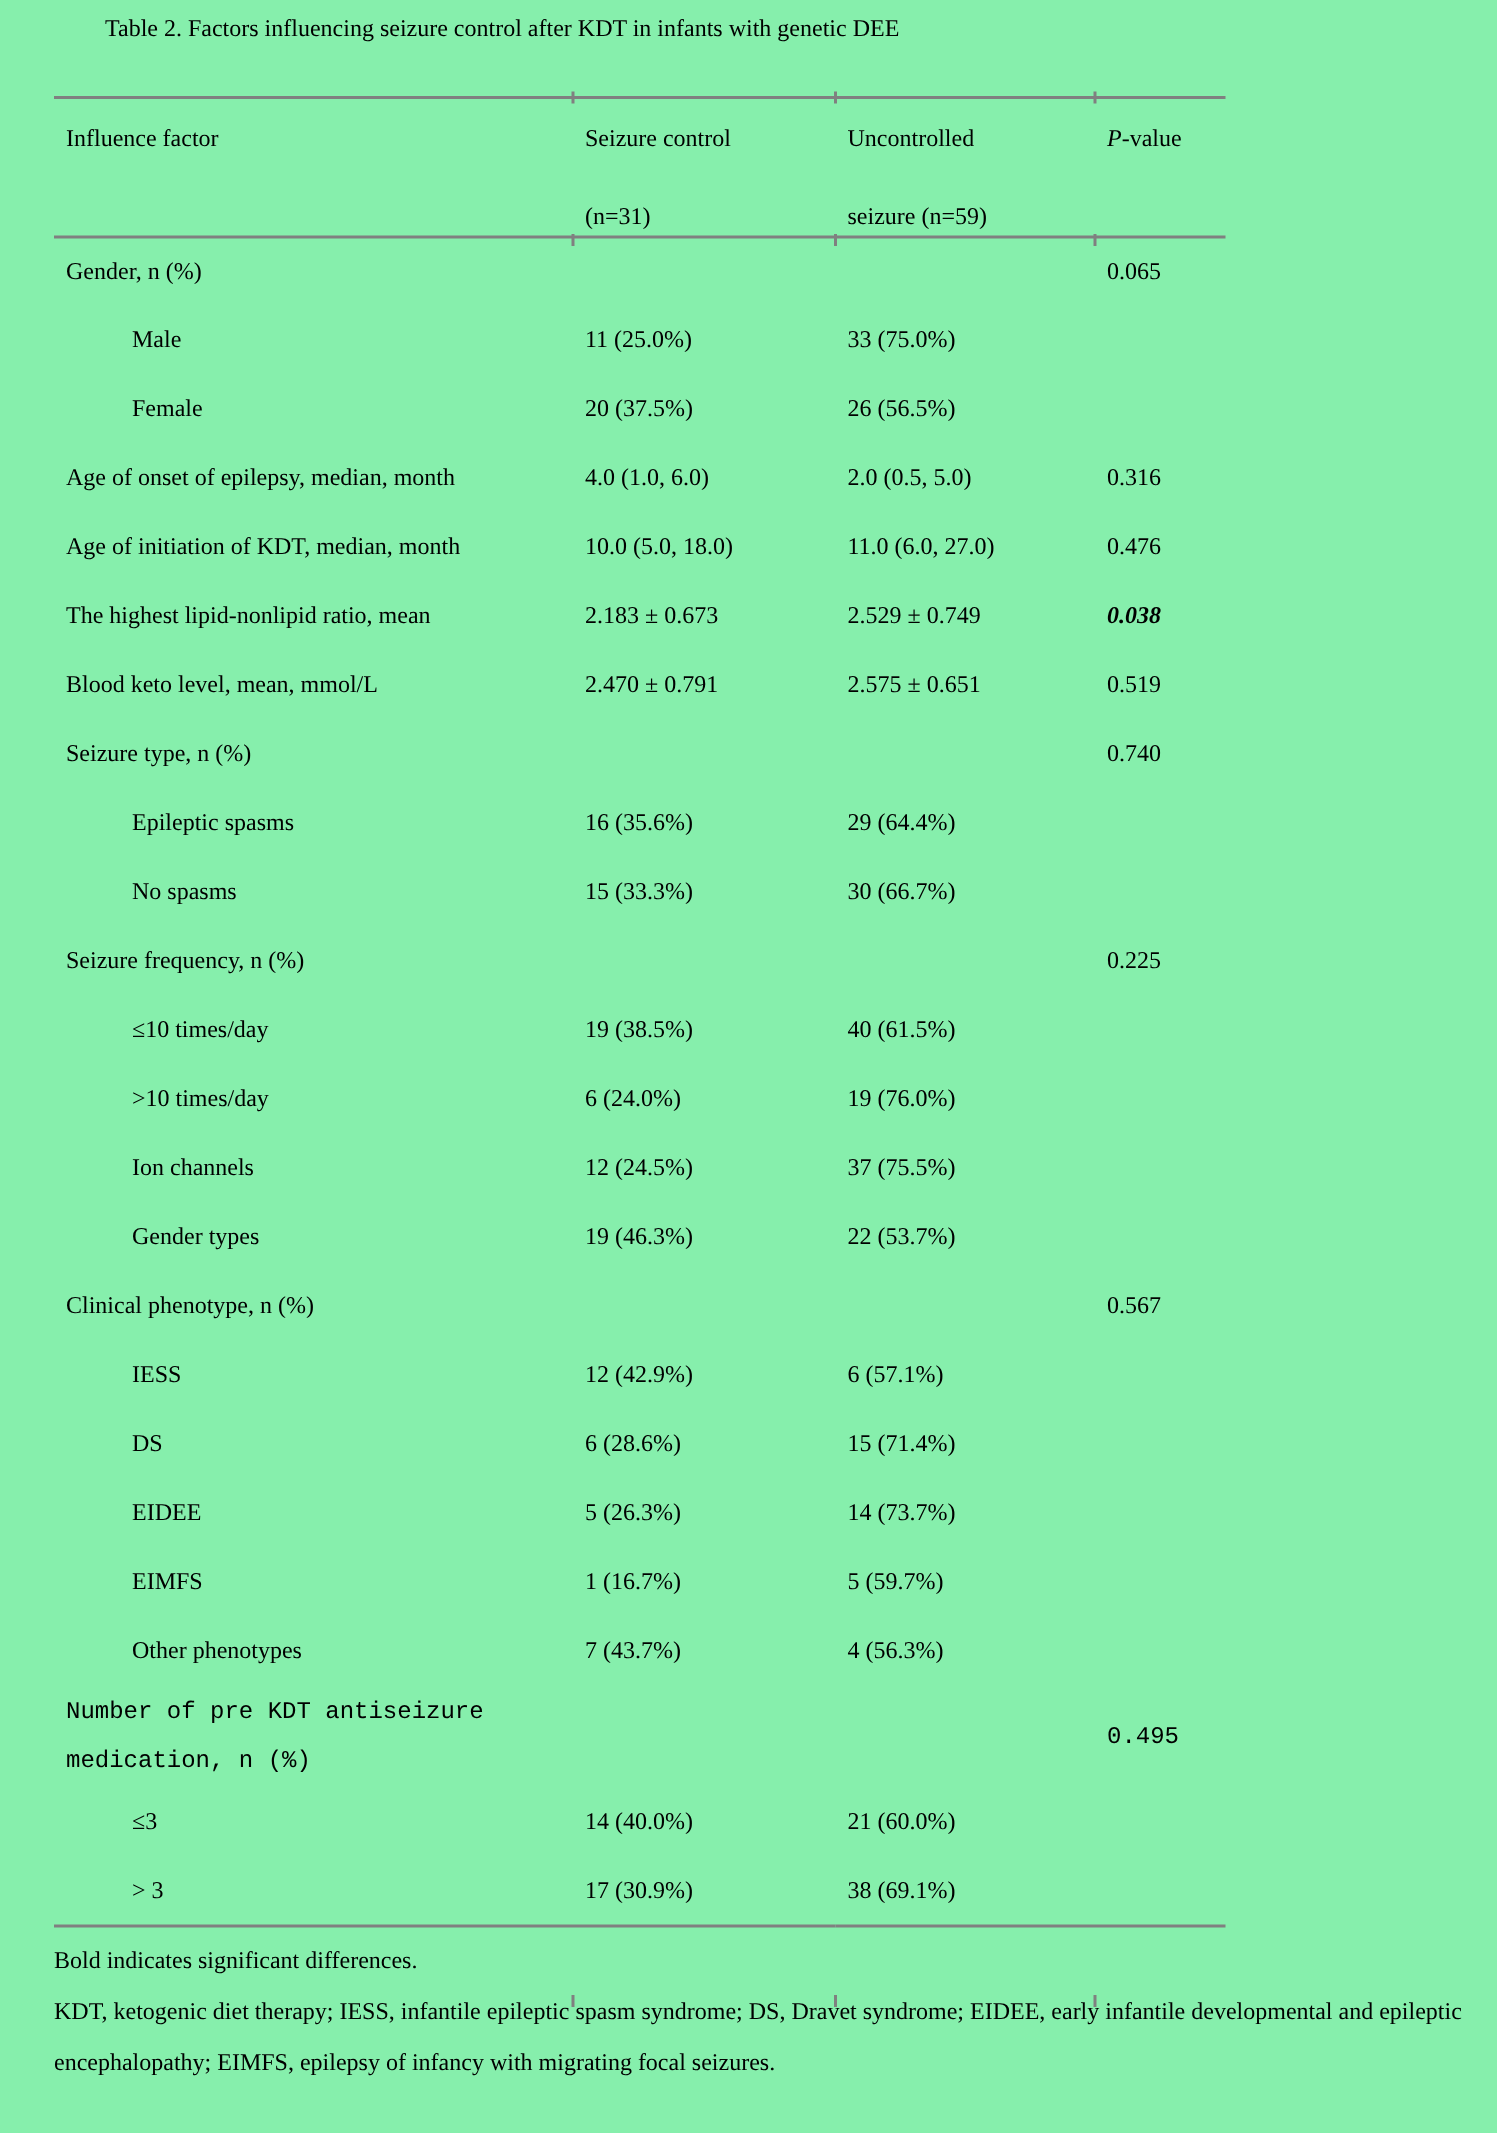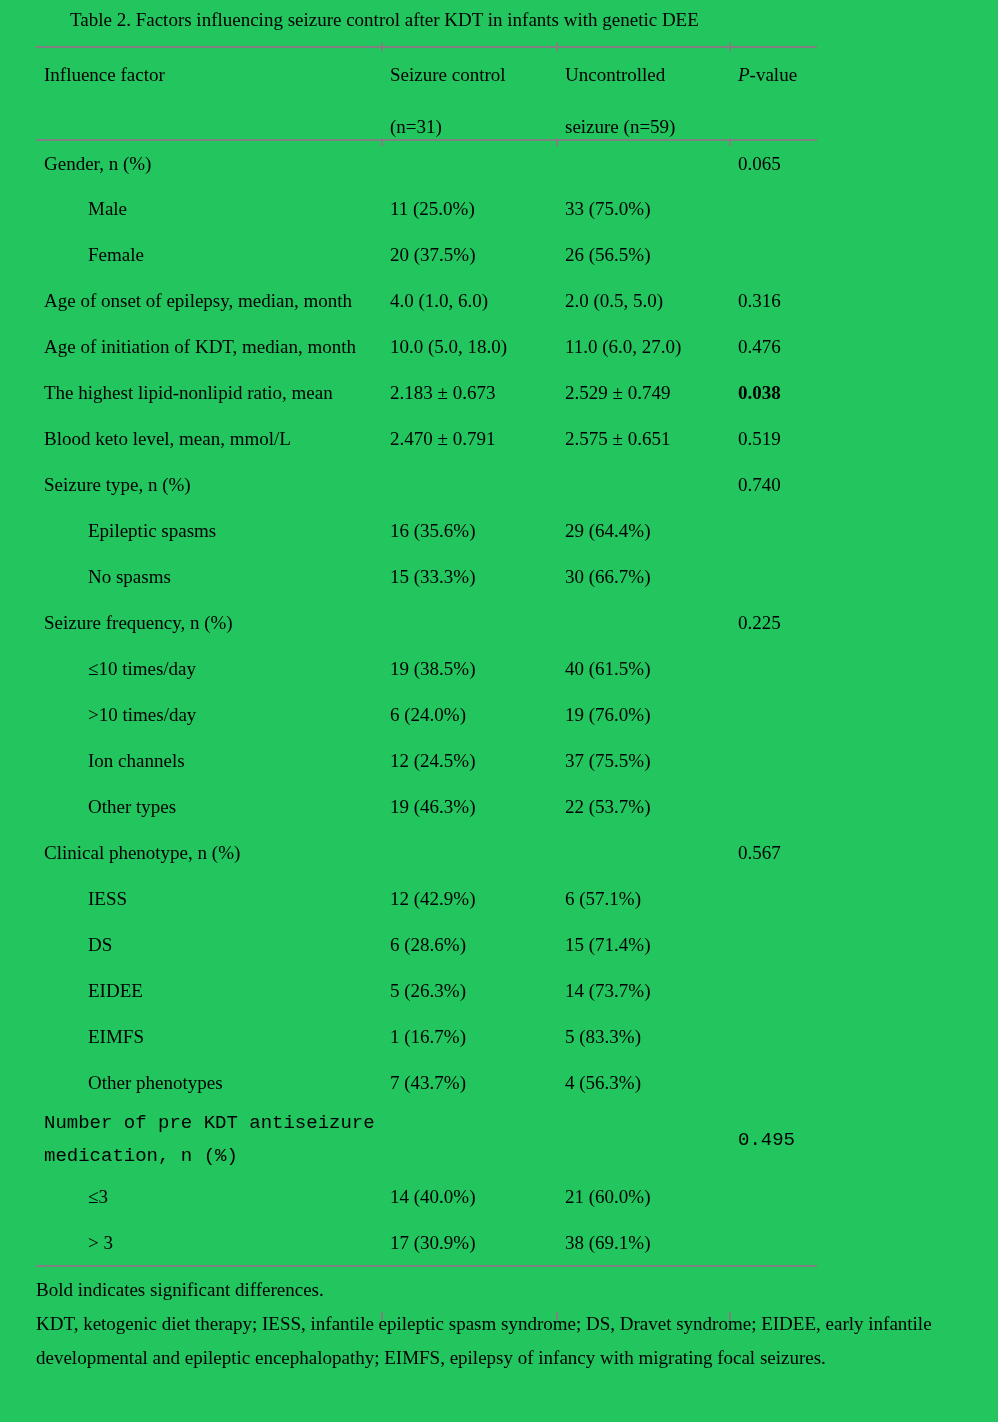--- a/index.html
+++ b/index.html
@@ -4,33 +4,33 @@
 <style>
   html, body {
     margin: 0;
     padding: 0;
     background: #ffffff;
   }
   .page {
     position: relative;
     width: 998px;
     height: 1422px;
-    background: #22c55e;
+    background: #86efac;
     color: #000000;
     font-family: "Liberation Serif", "DejaVu Serif", serif;
-    font-size: 19px;
+    font-size: 16px;
     overflow: hidden;
   }
   .title {
     margin: 8px 0 0 70px;
     line-height: 24px;
   }
   .table-wrap {
     position: relative;
-    margin: 14px 0 0 36px;
+    margin: 32px 0 0 36px;
     width: 781px;
   }
   table.data {
     border-collapse: collapse;
     table-layout: fixed;
     width: 781px;
     border-top: 2px solid #808080;
     border-bottom: 2px solid #808080;
   }
   col.c1 { width: 346px; }
@@ -51,21 +51,21 @@
   tbody td {
     vertical-align: middle;
     padding: 0 0 0 8px;
     line-height: 24px;
     white-space: nowrap;
     overflow: visible;
   }
   tbody tr { height: 46px; }
   tbody tr.tall { height: 68px; font-family: Liberation Mono, monospace; }
   td.indent { padding-left: 52px; }
-  td.bold { font-weight: bold; }
+  td.bold { font-weight: bold; font-style: italic; }
   .lline { line-height: 33px; white-space: nowrap; }
   .tick {
     position: absolute;
     width: 2px;
     height: 8px;
     background: #808080;
   }
   .tick.t-top { top: -3px; }
   .tick.t-mid { top: 92px; }
   .tick.t-bot { top: 1266px; }
@@ -193,21 +193,21 @@
     <td>19 (76.0%)</td>
     <td></td>
   </tr>
           <tr>
     <td class="indent">Ion channels</td>
     <td>12 (24.5%)</td>
     <td>37 (75.5%)</td>
     <td></td>
   </tr>
           <tr>
-    <td class="indent">Other types</td>
+    <td class="indent">Gender types</td>
     <td>19 (46.3%)</td>
     <td>22 (53.7%)</td>
     <td></td>
   </tr>
           <tr>
     <td>Clinical phenotype, n (%)</td>
     <td></td>
     <td></td>
     <td>0.567</td>
   </tr>
@@ -225,21 +225,21 @@
   </tr>
           <tr>
     <td class="indent">EIDEE</td>
     <td>5 (26.3%)</td>
     <td>14 (73.7%)</td>
     <td></td>
   </tr>
           <tr>
     <td class="indent">EIMFS</td>
     <td>1 (16.7%)</td>
-    <td>5 (83.3%)</td>
+    <td>5 (59.7%)</td>
     <td></td>
   </tr>
           <tr>
     <td class="indent">Other phenotypes</td>
     <td>7 (43.7%)</td>
     <td>4 (56.3%)</td>
     <td></td>
   </tr>
           <tr class="tall">
     <td>

